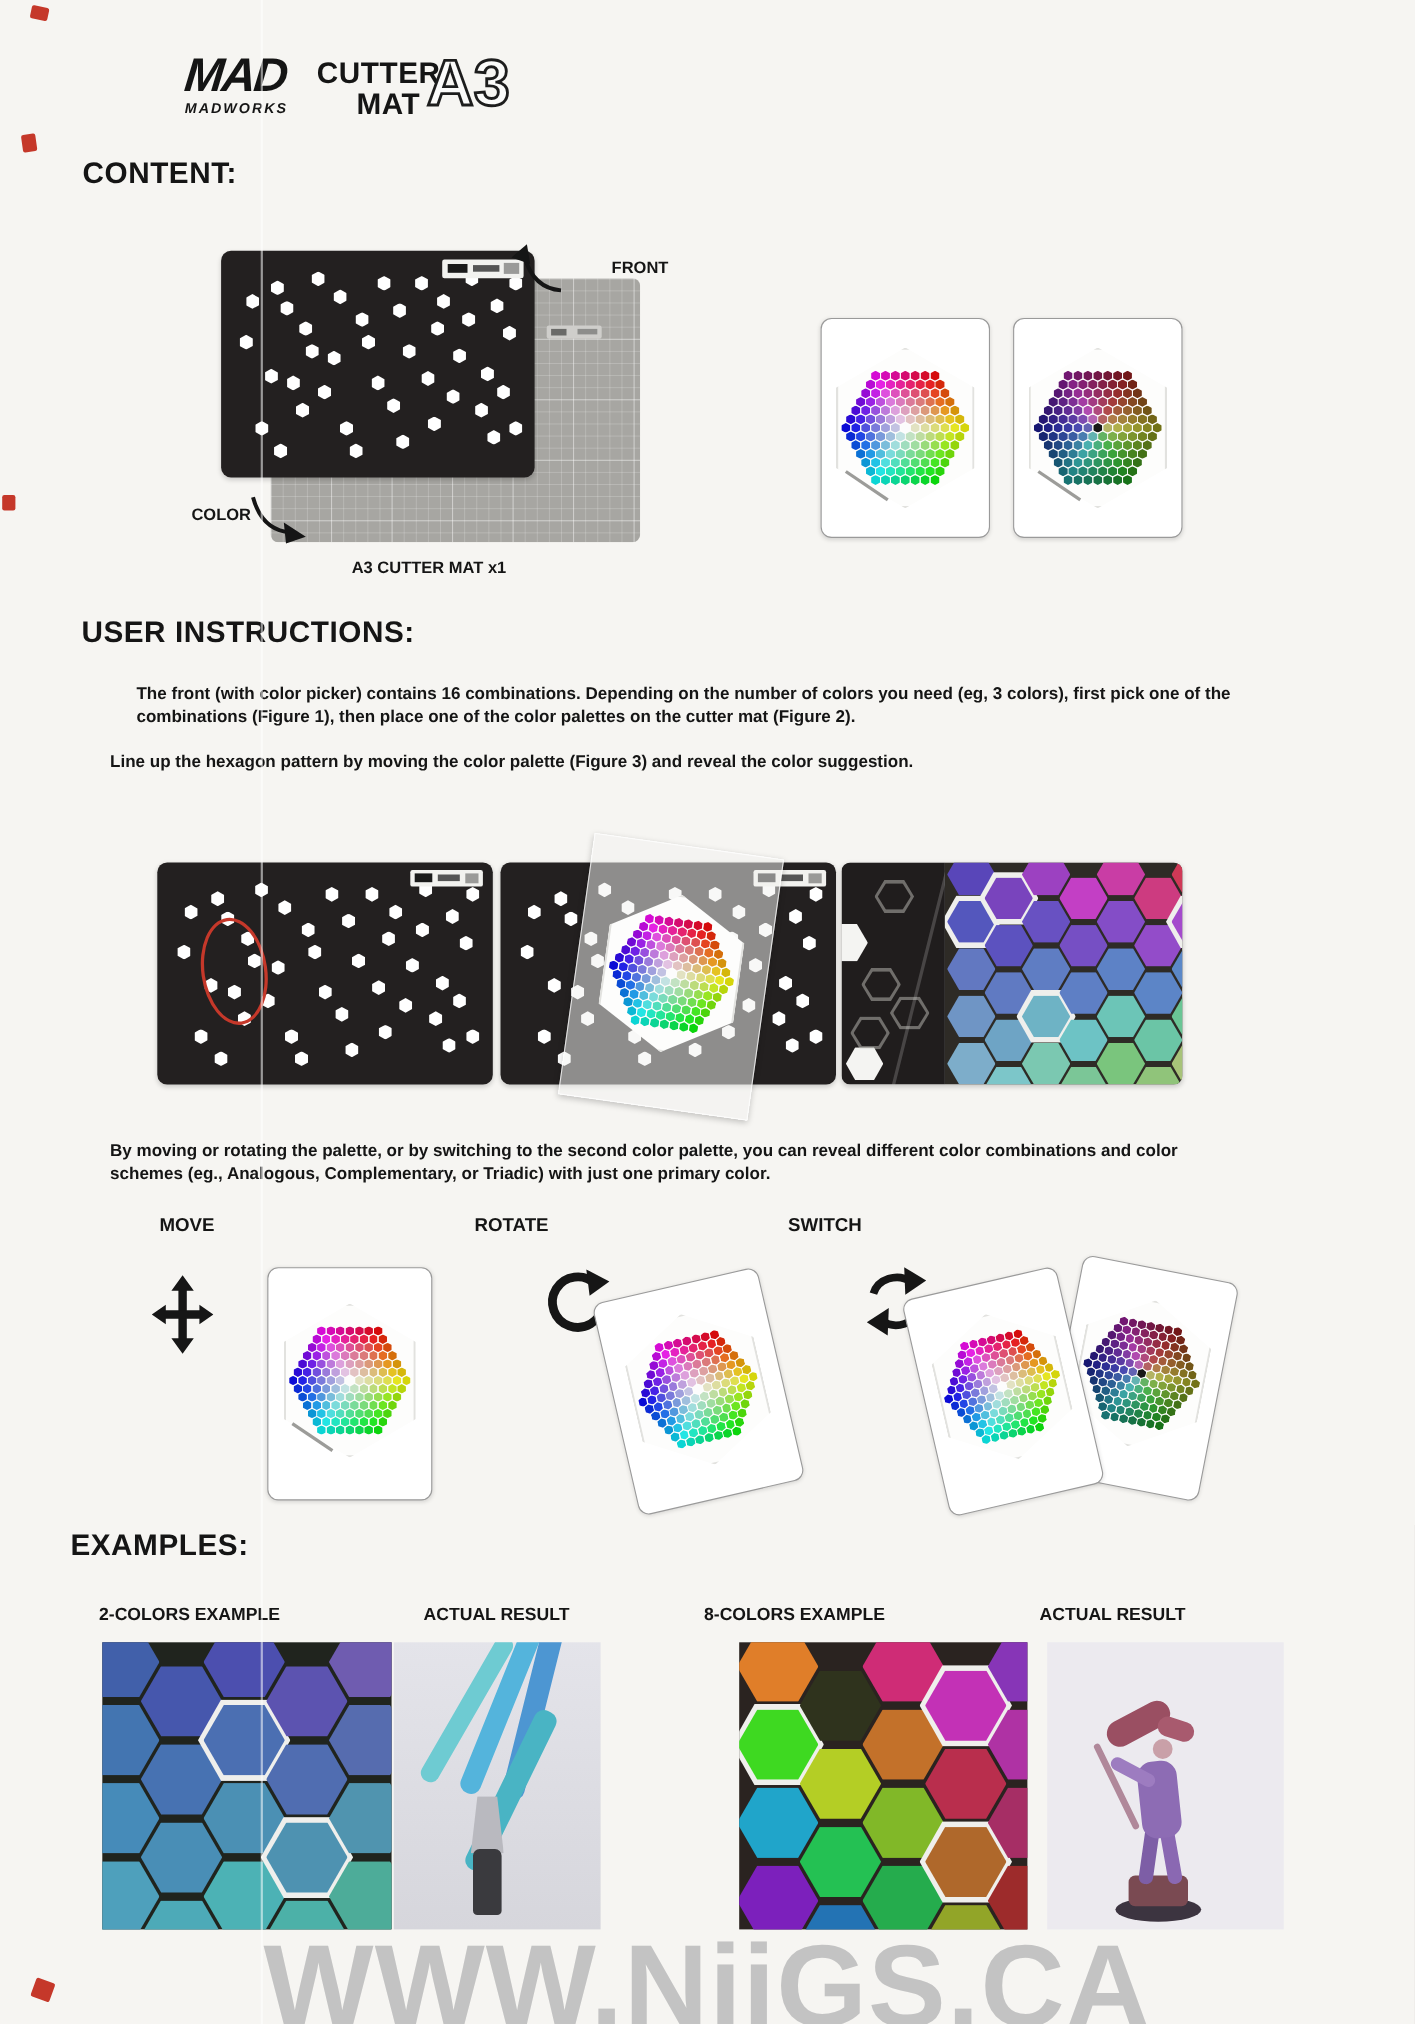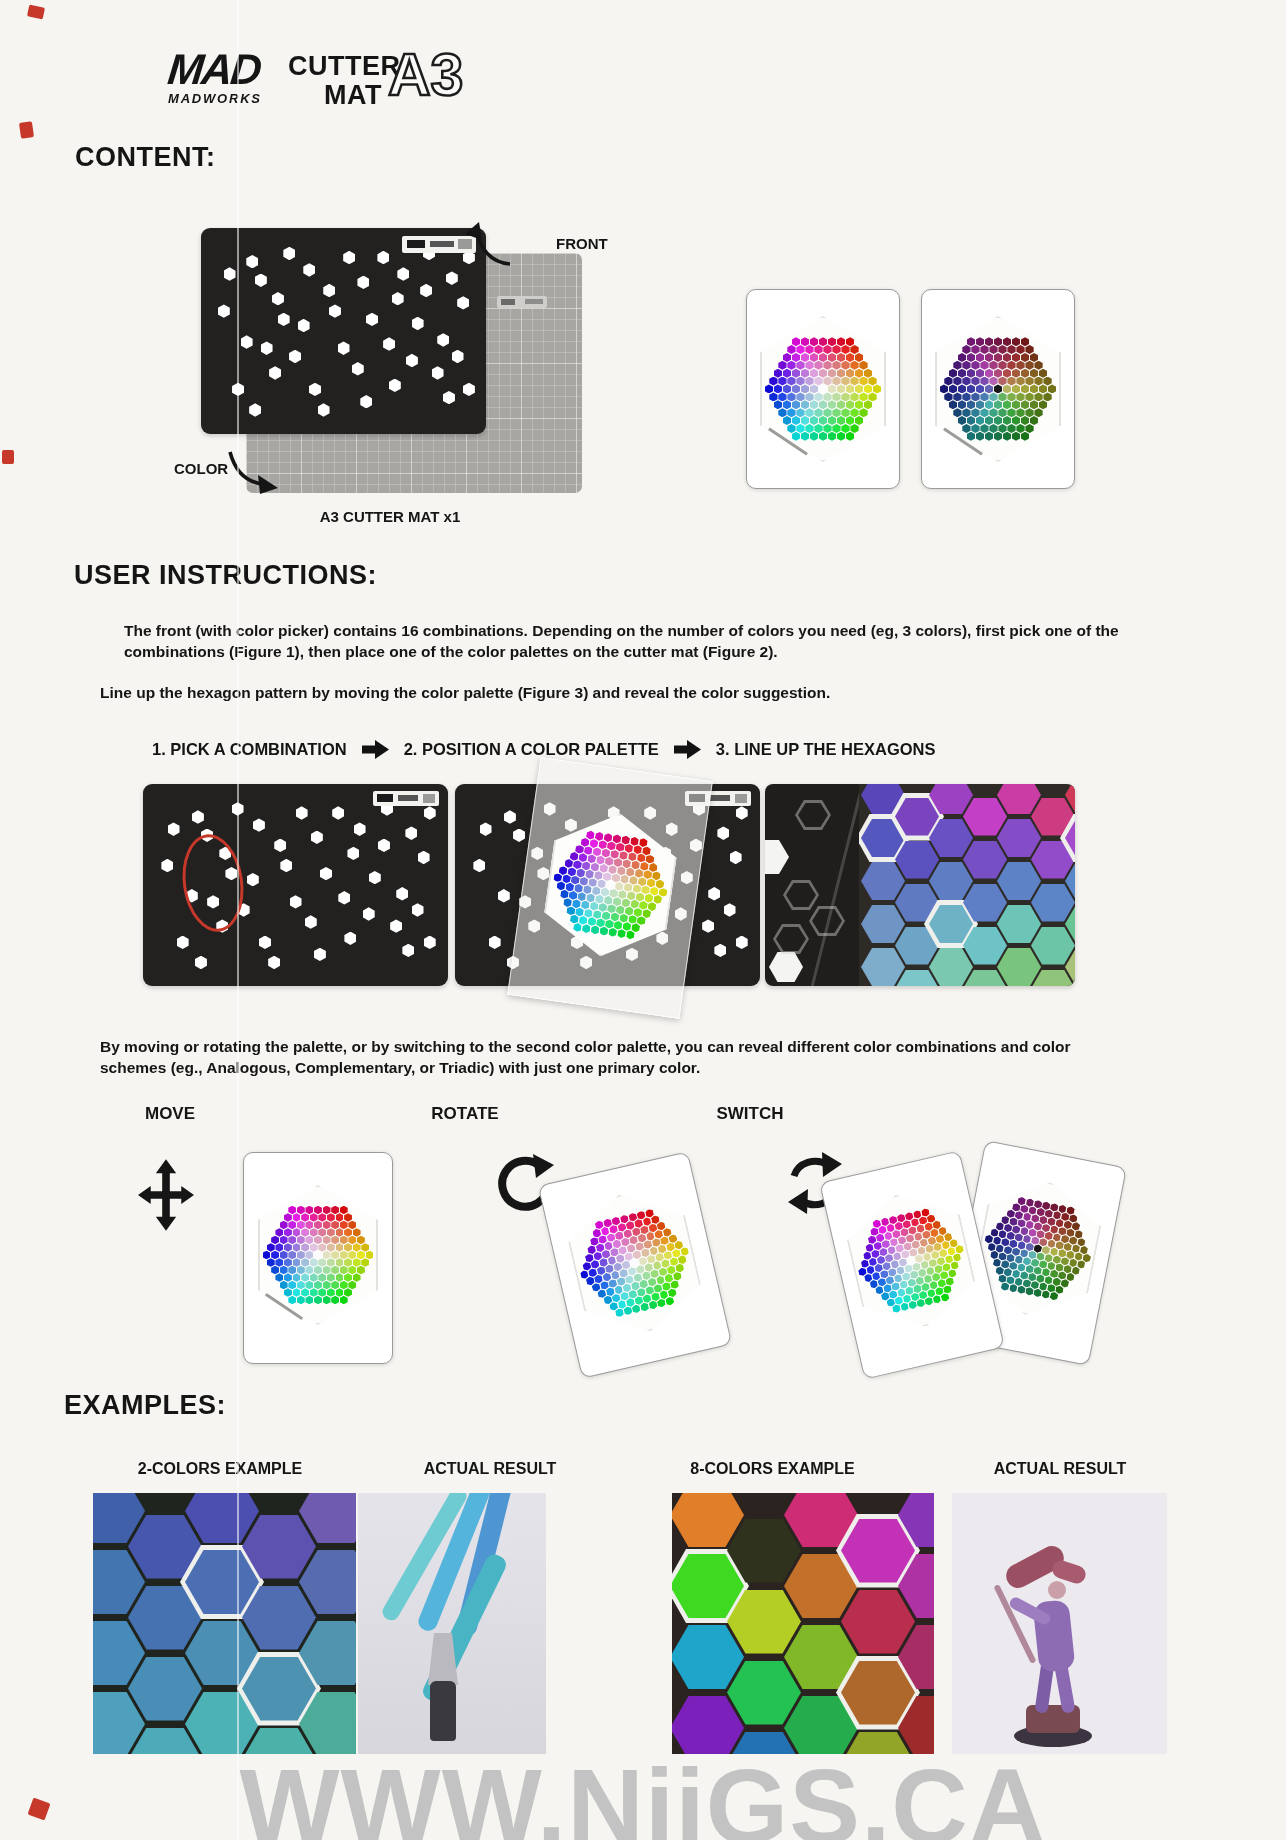--- a/index.html
+++ b/index.html
@@ -4,21 +4,21 @@
 <style>
   html,body{margin:0;padding:0;background:#e9e8e6;}
   .page{position:relative;width:1286px;height:1840px;background:#f6f5f2;overflow:hidden;
         font-family:"Liberation Sans",sans-serif;color:#151515;}
   .abs{position:absolute;}
   .h1{font-size:27px;font-weight:bold;letter-spacing:.5px;}
   .bodytxt{font-size:15.5px;font-weight:bold;line-height:1.38;width:1000px;}
   .cap{font-size:15px;font-weight:bold;text-align:center;line-height:1.4;}
   .steplbl{font-size:16.5px;font-weight:bold;white-space:nowrap;}
   .actlbl{font-size:17px;font-weight:bold;text-align:center;}
-  .colhdr{font-size:16px;font-weight:bold;text-align:center;}
+  .colhdr{font-size:16px;font-weight:bold;text-align:left;}
   .mat{position:absolute;background:#232020;border-radius:9px;box-shadow:0 2px 5px rgba(0,0,0,.18);}
   .matdots{position:absolute;inset:0;border-radius:inherit;overflow:hidden;}
   .graymat{position:absolute;background-color:#a7a6a2;border-radius:7px;
     background-image:
       linear-gradient(rgba(255,255,255,.20) 1px, transparent 1px),
       linear-gradient(90deg, rgba(255,255,255,.20) 1px, transparent 1px),
       linear-gradient(rgba(255,255,255,.35) 1px, transparent 1px),
       linear-gradient(90deg, rgba(255,255,255,.35) 1px, transparent 1px);
     background-size:11px 11px,11px 11px,55px 55px,55px 55px;}
   .card{position:absolute;background:#fff;border:1.6px solid #9a9a9a;border-radius:10px;
@@ -405,31 +405,20 @@
           <div class="hx" style="left: 112.937px; top: 68.4931px; width: 8.29274px; height: 9.01385px; background: rgb(114, 114, 23);"></div>
         </div>
     </div>
     <div class="abs" style="left:18px;top:150px;width:46px;height:3px;background:#9c9c99;transform:rotate(34deg);"></div>
   </div>
 
   <div class="abs h1" style="left:74px;top:560px;">USER INSTRUCTIONS:</div>
   <div class="abs bodytxt" style="left:100px;top:620px;margin-left:24px;">The front (with color picker) contains 16 combinations.  Depending on the number of colors you need (eg, 3 colors), first pick one of the combinations (Figure 1), then place one of the color palettes on the cutter mat (Figure 2).</div>
   <div class="abs bodytxt" style="left:100px;top:682px;">Line up the hexagon pattern by moving the color palette (Figure 3) and reveal the color suggestion.</div>
 
-  <div class="abs" style="left:152px;top:740px;display:flex;align-items:center;gap:15px;">
-    <span class="steplbl">1. PICK A COMBINATION</span>
-    <svg width="27" height="19" viewBox="0 0 27 19">
-        <path d="M0 5.5 H13 V0 L27 9.5 L13 19 V13.5 H0 Z" fill="#131313"></path>
-      </svg>
-    <span class="steplbl">2. POSITION A COLOR PALETTE</span>
-    <svg width="27" height="19" viewBox="0 0 27 19">
-        <path d="M0 5.5 H13 V0 L27 9.5 L13 19 V13.5 H0 Z" fill="#131313"></path>
-      </svg>
-    <span class="steplbl">3. LINE UP THE HEXAGONS</span>
-  </div>
 
   <div class="mat" style="left:143px;top:784px;width:305px;height:202px;">
     <div class="matdots">
         <div class="hx" style="left: calc(8% - 6px); top: calc(40% - 6px); width: 12px; height: 13.44px; background: rgb(255, 255, 255);"></div>
         <div class="hx" style="left: calc(10% - 6px); top: calc(22% - 6px); width: 12px; height: 13.44px; background: rgb(255, 255, 255);"></div>
         <div class="hx" style="left: calc(18% - 6px); top: calc(16% - 6px); width: 12px; height: 13.44px; background: rgb(255, 255, 255);"></div>
         <div class="hx" style="left: calc(21% - 6px); top: calc(25% - 6px); width: 12px; height: 13.44px; background: rgb(255, 255, 255);"></div>
         <div class="hx" style="left: calc(16% - 6px); top: calc(55% - 6px); width: 12px; height: 13.44px; background: rgb(255, 255, 255);"></div>
         <div class="hx" style="left: calc(13% - 6px); top: calc(78% - 6px); width: 12px; height: 13.44px; background: rgb(255, 255, 255);"></div>
         <div class="hx" style="left: calc(19% - 6px); top: calc(88% - 6px); width: 12px; height: 13.44px; background: rgb(255, 255, 255);"></div>

